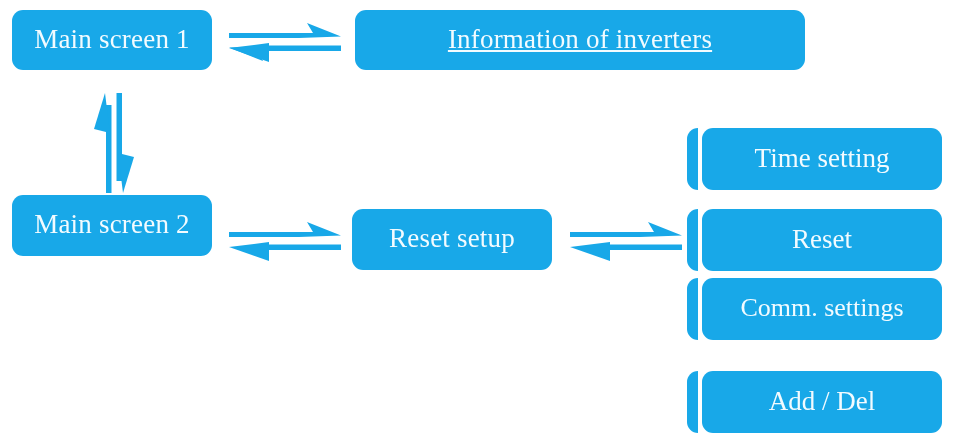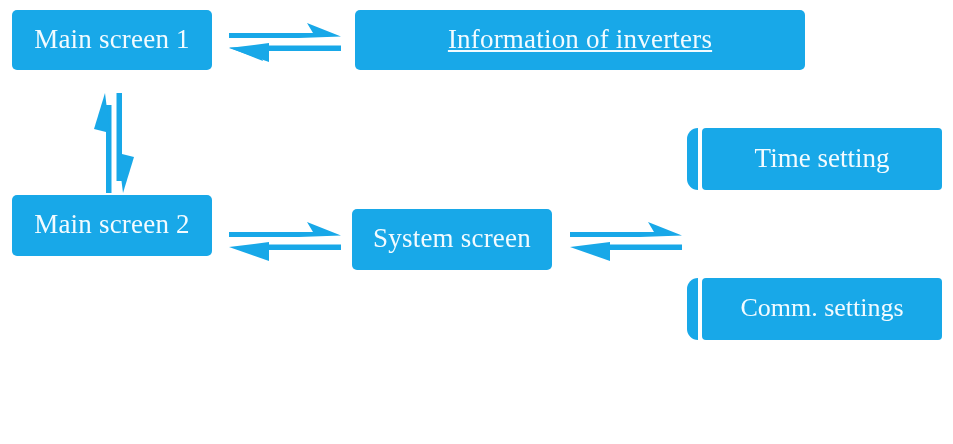--- a/index.html
+++ b/index.html
@@ -14,21 +14,21 @@
     height: 444px;
     background: #ffffff;
     overflow: hidden;
     font-family: "Liberation Serif", "DejaVu Serif", serif;
   }
 
   
   .node {
     position: absolute;
     background: #18A8E8;
-    border-radius: 5px;
+    border-radius: 11px;
     display: flex;
     align-items: center;
     justify-content: center;
     box-sizing: border-box;
     color: #F2FBFF;
     font-family: "Liberation Serif", "DejaVu Serif", serif;
     font-weight: 400;
     letter-spacing: 0.2px;
     text-rendering: optimizeLegibility;
     user-select: none;
@@ -63,21 +63,21 @@
     border-top-left-radius: 11px;
     border-bottom-left-radius: 11px;
   }
   .submenu-row .box {
     position: absolute;
     left: 15px;
     top: 0;
     width: 240px;
     height: 62px;
     background: #18A8E8;
-    border-radius: 4px;
+    border-radius: 11px;
     display: flex;
     align-items: center;
     justify-content: center;
     color: #F2FBFF;
     font-size: 27px;
     font-family: "Liberation Serif", "DejaVu Serif", serif;
     box-sizing: border-box;
     user-select: none;
   }
   .submenu-row .box .label {
@@ -153,40 +153,52 @@
 
   <div class="arrow-h" id="arrow-ms2-sys">
     <svg width="112" height="42" viewBox="0 0 112 42" aria-hidden="true">
       <path d="M0 12 L84 12 L78 2 L112 15.5 L70 17 L0 17 Z" fill="#18A8E8"></path>
       <path d="M112 24.5 L112 30 L30 30 L30 24.5 Z" fill="#18A8E8"></path>
       <path d="M0 27 L40 22 L40 41 Z" fill="#18A8E8"></path>
     </svg>
   </div>
 
   <div class="node" id="node-system-setup">
-    <span class="label">System screen</span>
+    <span class="label">Reset setup</span>
   </div>
 
   <div class="arrow-h" id="arrow-sys-sub">
     <svg width="112" height="42" viewBox="0 0 112 42" aria-hidden="true">
       <path d="M0 12 L84 12 L78 2 L112 15.5 L70 17 L0 17 Z" fill="#18A8E8"></path>
       <path d="M112 24.5 L112 30 L30 30 L30 24.5 Z" fill="#18A8E8"></path>
       <path d="M0 27 L40 22 L40 41 Z" fill="#18A8E8"></path>
     </svg>
   </div>
 
   <div class="submenu-row" id="submenu-time-setting">
     <div class="tab"></div>
     <div class="box">
       <span class="label">Time setting</span>
     </div>
   </div>
 
+  <div class="submenu-row" id="submenu-reset">
+    <div class="tab"></div>
+    <div class="box">
+      <span class="label">Reset</span>
+    </div>
+  </div>
 
   <div class="submenu-row" id="submenu-comm-settings">
     <div class="tab"></div>
     <div class="box">
       <span class="label">Comm. settings</span>
     </div>
   </div>
 
+  <div class="submenu-row" id="submenu-add-del">
+    <div class="tab"></div>
+    <div class="box">
+      <span class="label">Add / Del</span>
+    </div>
+  </div>
 
 </div>
 
 </body></html>

